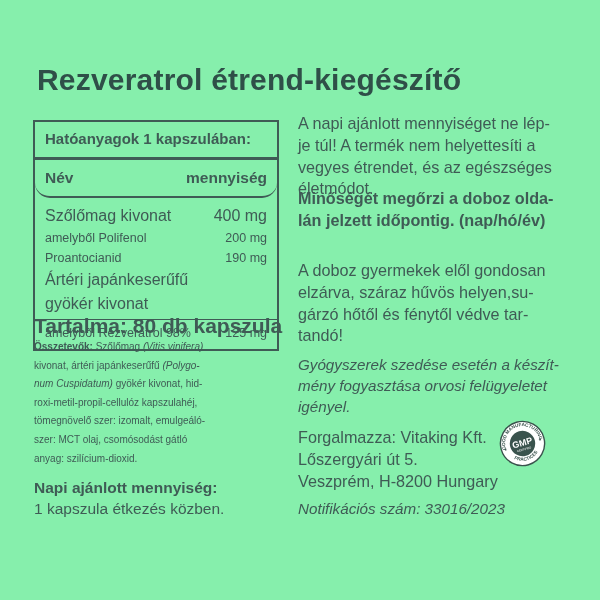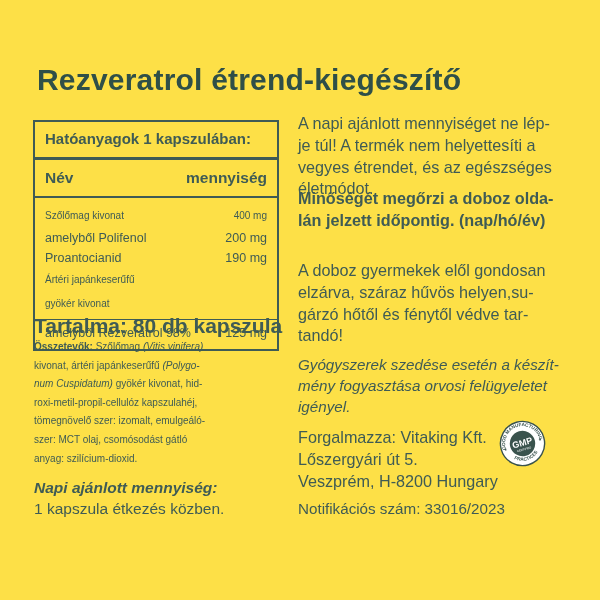--- a/index.html
+++ b/index.html
@@ -1,19 +1,19 @@
 <!DOCTYPE html>
 <html><head>
 <meta charset="utf-8">
 <style>
   html, body { margin: 0; padding: 0; background: #ffffff; }
   .canvas {
     position: relative;
     width: 600px; height: 600px;
-    background: #fde047;
+    background: #86efac;
     font-family: "Liberation Sans", "DejaVu Sans", sans-serif;
     color: #3f5b55;
     overflow: hidden;
   }
   .abs { position: absolute; }
   .preline { white-space: pre-line; }
 
   .title {
     left: 37px; top: 63px;
     font-size: 30px; font-weight: bold;
@@ -30,53 +30,54 @@
   .facts .hdr {
     font-size: 15px; font-weight: bold;
     padding: 8px 10px 10px 10px;
     border-bottom: 3px solid #3f5b55;
   }
   .facts .cols {
     display: flex; justify-content: space-between;
     font-size: 15.5px; font-weight: bold;
     padding: 9px 10px 9px 10px;
     border-bottom: 2.5px solid #3f5b55;
+    border-radius: 15px;
   }
   .t-row {
     display: flex; justify-content: space-between;
     padding: 1px 10px;
   }
-  .t-row.big { font-size: 10px; line-height: 22px; gap: 32px; }
+  .t-row.big { font-size: 16px; line-height: 22px; gap: 32px; }
   .t-row.sub { font-size: 12.5px; line-height: 18px; }
   .t-row.first { padding-top: 7px; }
   .t-row.divided { border-top: 1.5px solid #3f5b55; margin-top: 3px; padding-top: 4px; }
   .t-val { text-align: center; }
 
   .contents-heading {
     left: 34px; top: 314px;
     font-size: 21px; font-weight: bold;
   }
 
   .ingredients {
     left: 34px; top: 338px; width: 254px;
     font-size: 10px; line-height: 18.6px;
   }
   .ingredients .lead { font-weight: bold; }
   .lat { font-style: italic; }
 
   .daily { left: 34px; top: 477px; font-size: 15.5px; line-height: 21px; }
-  .daily .daily-label { font-weight: bold; display: block; font-style: italic; }
+  .daily .daily-label { font-weight: bold; display: block; }
 
   .rc { left: 298px; width: 268px; font-size: 16.2px; line-height: 21.8px; }
   .rc-1 { top: 113px; }
   .rc-2 { top: 188px; font-weight: bold; }
   .rc-3 { top: 260px; }
   .rc-4 { top: 354px; font-style: italic; font-size: 15.2px; line-height: 21px; }
   .rc-5 { top: 427px; }
-  .rc-6 { top: 498px; font-size: 15.2px; }
+  .rc-6 { top: 498px; font-style: italic; font-size: 15.2px; }
 
   .badge {
     left: 499px; top: 420px; width: 47px; height: 47px;
     transform: rotate(-16deg);
   }
   .badge svg { width: 100%; height: 100%; display: block; }
 </style>
 </head>
 <body>
 

